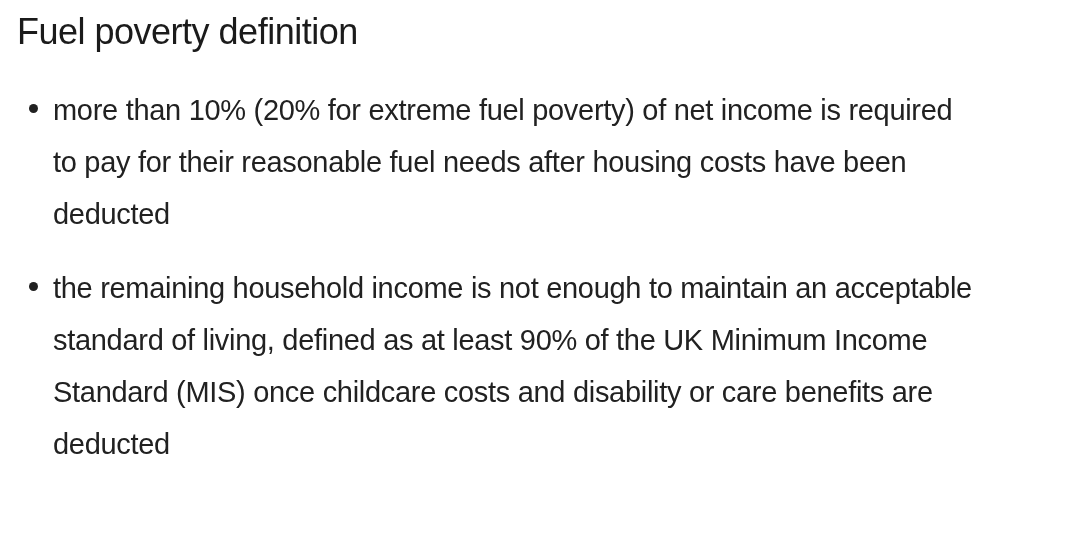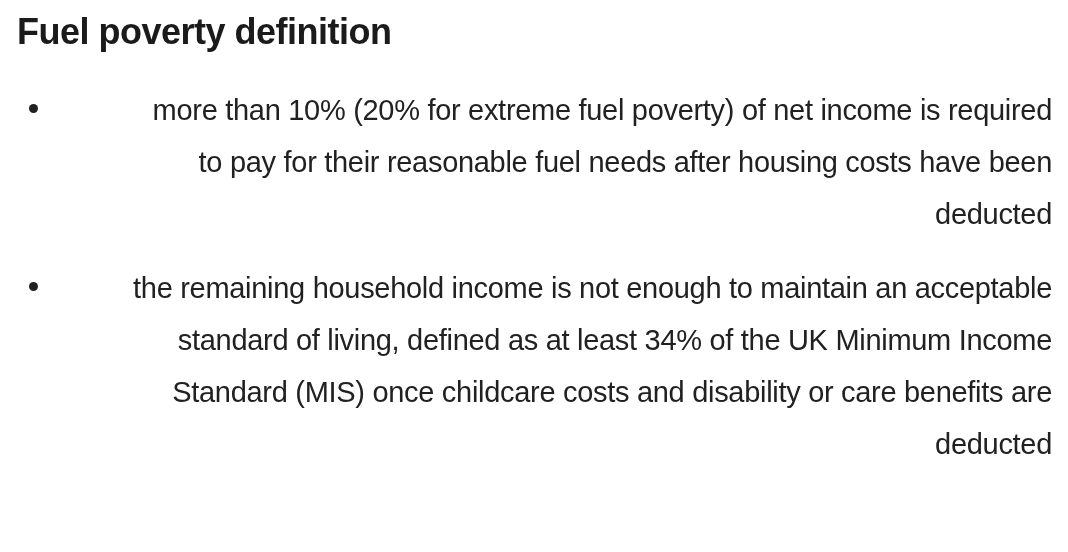--- a/index.html
+++ b/index.html
@@ -14,41 +14,40 @@
     font-family: "Liberation Sans", sans-serif;
     color: #212121;
   }
   .page {
     padding: 10px 16px 0 17px;
   }
   .page-title {
     margin: 0;
     font-size: 36px;
     line-height: 44px;
-    font-weight: 700;
+    font-weight: 400;
     letter-spacing: -0.5px;
     color: #1b1b1b;
   }
   .intro {
     margin: 33px 0 0 0;
     font-size: 29px;
     line-height: 52px;
     letter-spacing: -0.3px;
   }
   .bullet-list {
     list-style: none;
     margin: 30px 0 0 0;
     padding: 0 0 0 36px;
   }
   .bullet-item {
     position: relative;
     font-size: 29px;
     line-height: 52px;
     letter-spacing: -0.3px;
-    text-align: right;
   }
   .bullet-item + .bullet-item {
     margin-top: 22px;
   }
   .bullet-dot {
     position: absolute;
     left: -24px;
     top: 20px;
     width: 9px;
     height: 9px;
@@ -69,18 +68,18 @@
   <ul class="bullet-list">
     <li class="bullet-item">
       <span class="bullet-dot"></span>
       <span class="bullet-text">more than 10% (20% for extreme fuel poverty) of net income is required
 to pay for their reasonable fuel needs after housing costs have been
 deducted</span>
     </li>
     <li class="bullet-item">
       <span class="bullet-dot"></span>
       <span class="bullet-text">the remaining household income is not enough to maintain an acceptable
-standard of living, defined as at least 34% of the UK Minimum Income
+standard of living, defined as at least 90% of the UK Minimum Income
 Standard (MIS) once childcare costs and disability or care benefits are
 deducted</span>
     </li>
   </ul>
 </main>
 
 </body></html>

